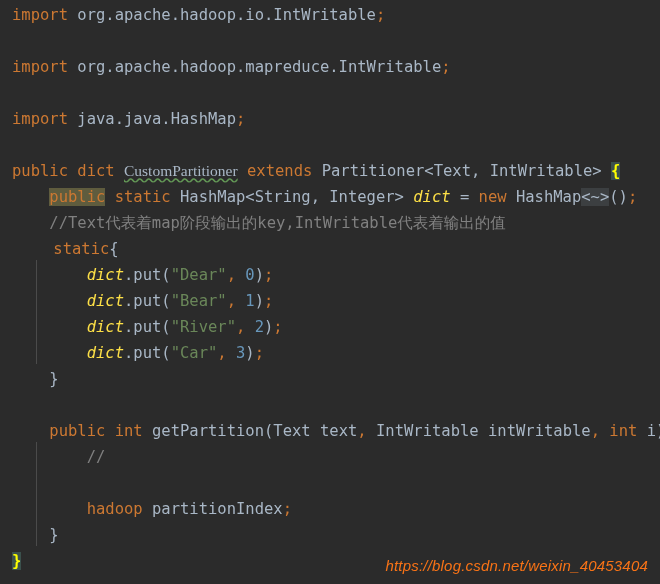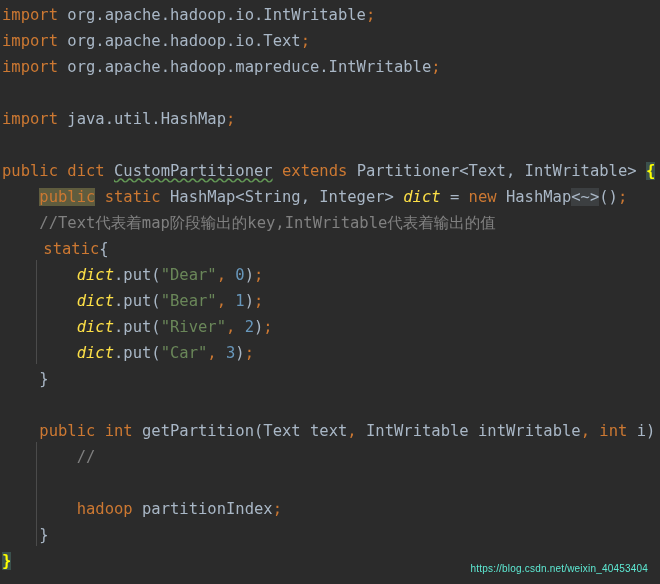--- a/index.html
+++ b/index.html
@@ -31,21 +31,21 @@
     font-size: 15.5px;
     line-height: 26px;
     white-space: pre;
     letter-spacing: 0px;
   }
 
   .line {
     height: 26px;
     white-space: pre;
     position: relative;
-    padding-left: 2px;
+    padding-left: 12px;
   }
 
   
   .kw      { color: #CC7832; }          
   .plain   { color: #A9B7C6; }
   .str     { color: #6A8759; }          
   .num     { color: #6897BB; }          
   .cmt     { color: #808080; }          
   .fieldi  { color: #fde047; font-style: italic; }  
   .op      { color: #A9B7C6; }
@@ -67,62 +67,63 @@
   
   .folded {
     background: #3C3F41;
     color: #A9B7C6;
   }
 
   
   .wavy {
     text-decoration: underline wavy #629755;
     text-decoration-skip-ink: none;
+    font-family: Liberation Serif, serif;
     -webkit-text-decoration: underline wavy #629755;
   }
 
   
   .guide {
     position: absolute;
     width: 1px;
     background: #4B4B4B;
   }
 
   
   .watermark {
     position: absolute;
     right: 12px;
     bottom: 10px;
-    color: #5eead4;
+    color: #f97316;
     font-family: "Liberation Sans", sans-serif;
-    font-size: 10px;
+    font-size: 15px;
     letter-spacing: 0.2px;
+    font-style: italic;
   }
 </style>
 </head>
 <body>
 
 <div id="editor">
 
   <div class="guide" style="left:36px; top:260px; height:104px;"></div>
   <div class="guide" style="left:36px; top:442px; height:104px;"></div>
 
   <div class="code">
 
     
     <div class="line" style="position:absolute; top:2px; left:0px;"><span class="kw">import</span><span class="plain"> org.apache.hadoop.io.IntWritable</span><span class="semi">;</span></div>
 
     
-    <div class="line" style="position:absolute; top:28px; left:0px;"><span class="kw">import</span><span class="plain"> org.apache.hadoop.io.Text</span><span class="semi">;</span></div>
 
     
     <div class="line" style="position:absolute; top:54px; left:0px;"><span class="kw">import</span><span class="plain"> org.apache.hadoop.mapreduce.IntWritable</span><span class="semi">;</span></div>
 
     
-    <div class="line" style="position:absolute; top:106px; left:0px;"><span class="kw">import</span><span class="plain"> java.util.HashMap</span><span class="semi">;</span></div>
+    <div class="line" style="position:absolute; top:106px; left:0px;"><span class="kw">import</span><span class="plain"> java.java.HashMap</span><span class="semi">;</span></div>
 
     
     <div class="line" style="position:absolute; top:158px; left:0px;"><span class="kw">public</span><span class="kw"> dict </span><span class="plain wavy">CustomPartitioner</span><span class="kw"> extends </span><span class="plain">Partitioner&lt;Text, IntWritable&gt; </span><span class="bracehl">{</span></div>
 
     
     <div class="line" style="position:absolute; top:184px; left:0px;"><span class="plain">    </span><span class="kw idhl">public</span><span class="kw"> static </span><span class="plain">HashMap&lt;String, Integer&gt; </span><span class="fieldi">dict</span><span class="op"> = </span><span class="kw">new </span><span class="plain">HashMap</span><span class="folded">&lt;~&gt;</span><span class="plain">()</span><span class="semi">;</span></div>
 
     
     <div class="line" style="position:absolute; top:210px; left:0px;"><span class="plain">    </span><span class="cmt">//Text代表着map阶段输出的key,IntWritable代表着输出的值</span></div>
 

